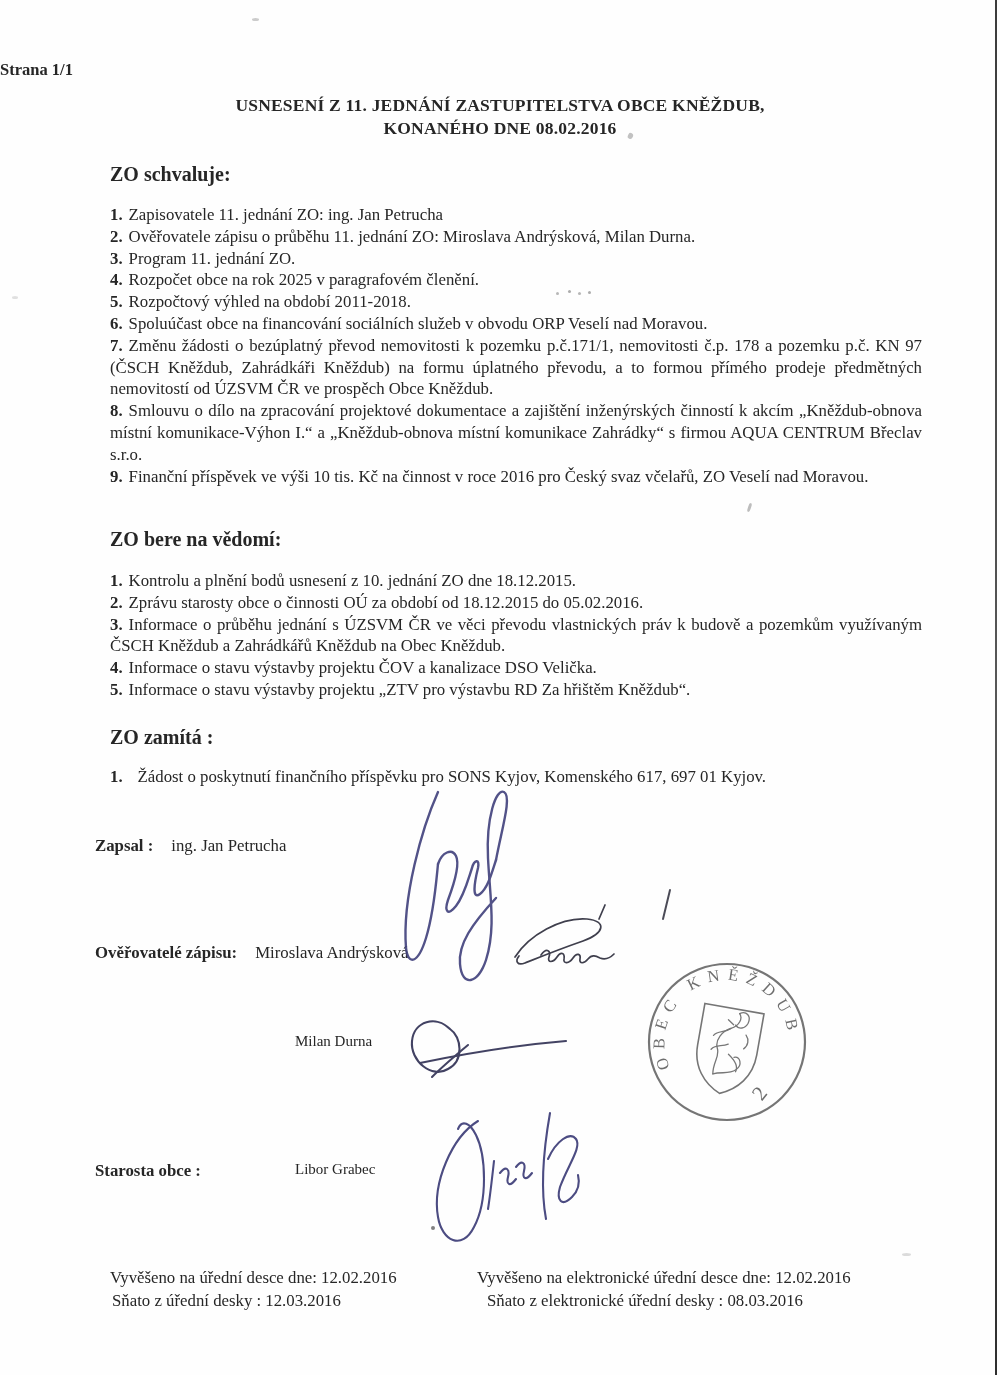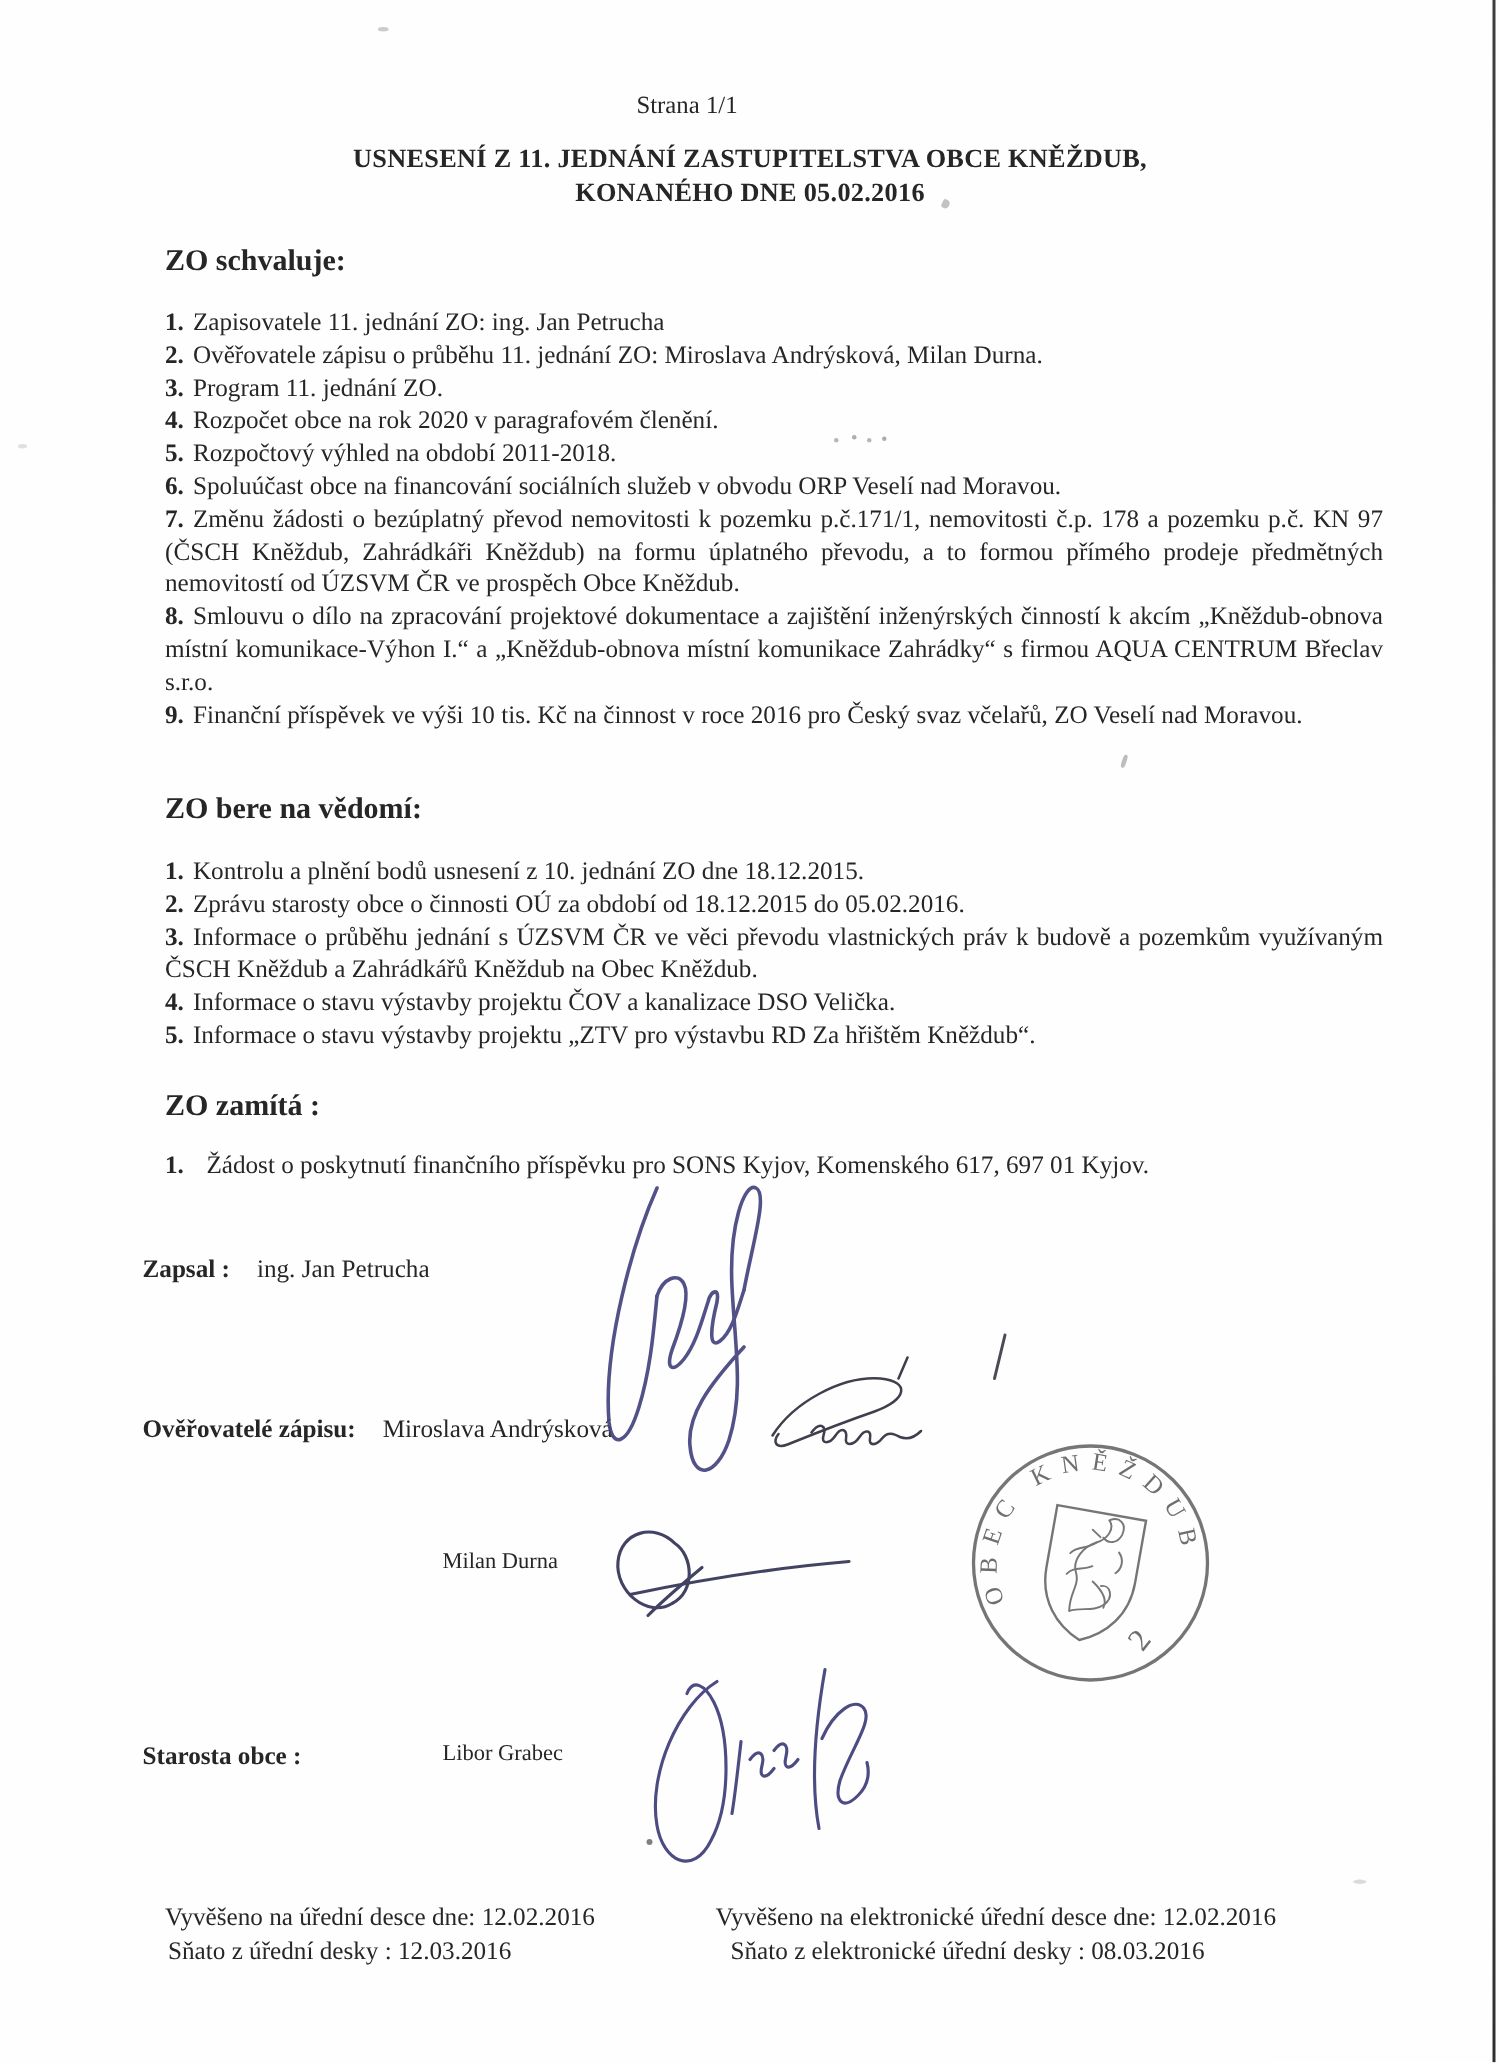--- a/index.html
+++ b/index.html
@@ -11,21 +11,21 @@
     color:#262626;
     overflow:hidden;
   }
   
   .scan-edge{
     position:absolute;top:0;left:995px;width:2px;height:1375px;
     background:linear-gradient(180deg,#3c3c3c 0%,#575757 50%,#2e2e2e 100%);
   }
   .strana{
     position:absolute;top:60px;left:0;width:916px;
-    text-align:center;font-weight:normal;font-size:16.5px;
+    text-align:left;font-weight:bold;font-size:16.5px;
   }
   .doc-title{
     position:absolute;top:94px;left:0;width:1000px;
     text-align:center;font-weight:bold;font-size:17.5px;line-height:22.5px;
     letter-spacing:.2px;
   }
   .sec-head{
     position:absolute;left:110px;
     font-weight:bold;font-size:20px;
   }
@@ -61,29 +61,29 @@
 <body>
 
 <div class="page">
 
   <div class="scan-edge"></div>
 
   <div class="strana">Strana 1/1</div>
 
   <div class="doc-title">
     <div>USNESENÍ Z 11. JEDNÁNÍ ZASTUPITELSTVA OBCE KNĚŽDUB,</div>
-    <div>KONANÉHO DNE 05.02.2016</div>
+    <div>KONANÉHO DNE 08.02.2016</div>
   </div>
 
   <div class="sec-head" style="top:163px;">ZO schvaluje:</div>
   <div class="sec-list" style="top:204px;">
     <div class="li"><span class="num">1.</span><span>Zapisovatele 11. jednání ZO: ing. Jan Petrucha</span></div>
     <div class="li"><span class="num">2.</span><span>Ověřovatele zápisu o průběhu 11. jednání ZO: Miroslava Andrýsková, Milan Durna.</span></div>
     <div class="li"><span class="num">3.</span><span>Program 11. jednání ZO.</span></div>
-    <div class="li"><span class="num">4.</span><span>Rozpočet obce na rok 2020 v paragrafovém členění.</span></div>
+    <div class="li"><span class="num">4.</span><span>Rozpočet obce na rok 2025 v paragrafovém členění.</span></div>
     <div class="li"><span class="num">5.</span><span>Rozpočtový výhled na období 2011-2018.</span></div>
     <div class="li"><span class="num">6.</span><span>Spoluúčast obce na financování sociálních služeb v obvodu ORP Veselí nad Moravou.</span></div>
     <div class="li just"><span class="num">7.</span><span>Změnu žádosti o bezúplatný převod nemovitosti k pozemku p.č.171/1, nemovitosti č.p. 178 a pozemku p.č. KN 97 (ČSCH Kněždub, Zahrádkáři Kněždub) na formu úplatného převodu, a to formou přímého prodeje předmětných nemovitostí od ÚZSVM ČR ve prospěch Obce Kněždub.</span></div>
     <div class="li just"><span class="num">8.</span><span>Smlouvu o dílo na zpracování projektové dokumentace a zajištění inženýrských činností k akcím „Kněždub-obnova místní komunikace-Výhon I.“ a „Kněždub-obnova místní komunikace Zahrádky“ s firmou AQUA CENTRUM Břeclav s.r.o.</span></div>
     <div class="li just"><span class="num">9.</span><span>Finanční příspěvek ve výši 10 tis. Kč na činnost v roce 2016 pro Český svaz včelařů, ZO Veselí nad Moravou.</span></div>
   </div>
 
   <div class="sec-head" style="top:528px;">ZO bere na vědomí:</div>
   <div class="sec-list" style="top:570px;">
     <div class="li"><span class="num">1.</span><span>Kontrolu a plnění bodů usnesení z 10. jednání ZO dne 18.12.2015.</span></div>

